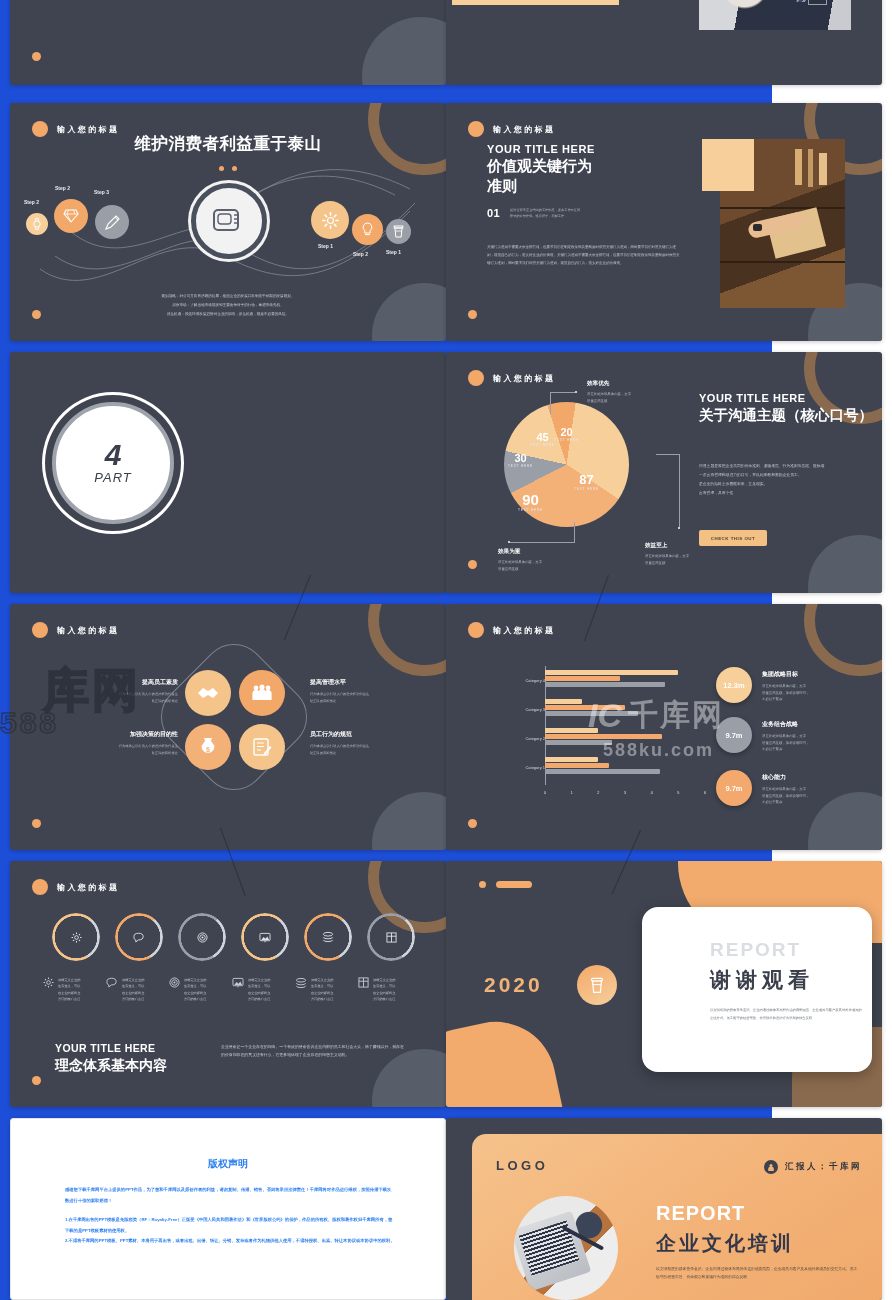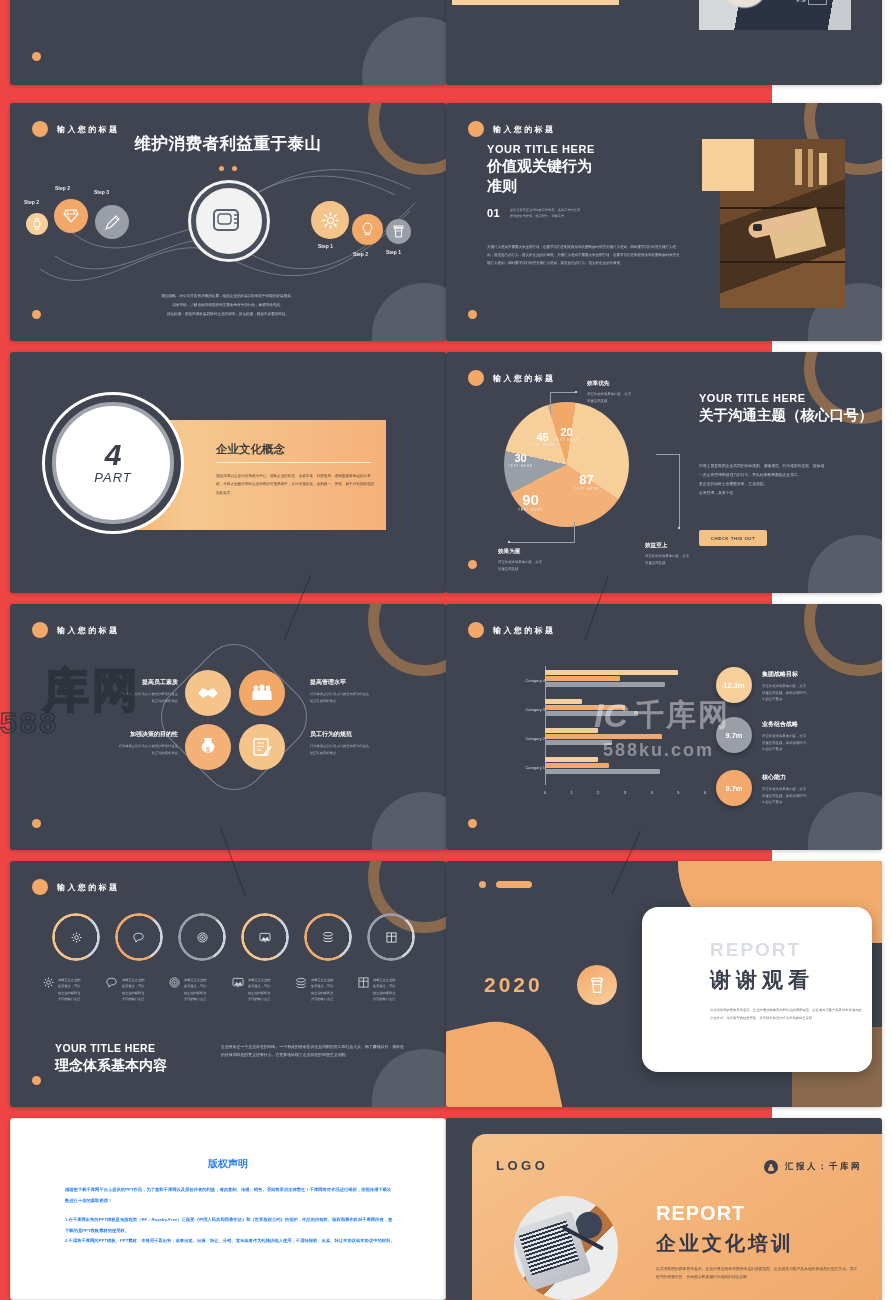--- a/index.html
+++ b/index.html
@@ -2,21 +2,21 @@
 <html><head>
 <meta charset="utf-8">
 <style>
   * { box-sizing: border-box; margin:0; padding:0; }
   html,body {
     width:892px; height:1300px;
     background:#ffffff;
     font-family:"Liberation Sans", sans-serif;
     overflow:hidden;
   }
-  .page { position:relative; width:772px; height:1300px; background:#ef4444; }
+  .page { position:relative; width:772px; height:1300px; background:#1d4ed8; }
 
   
   .grid {
     position:absolute; left:0; top:0;
     width:892px; height:1300px;
   }
   .slide {
     position:absolute;
     background:#3f4450;
     border-radius:3px;
@@ -242,21 +242,21 @@
     background:repeating-linear-gradient(0deg,#2e3648 0 2px, #dfe1e5 2px 4px); transform:rotate(-18deg);}
   .cov-photo .pen{ position:absolute; left:44%; top:38%; width:44%;height:4px;background:#2a3144;transform:rotate(28deg);border-radius:2px;}
   .cov-title-en{ position:absolute; left:184px; top:68px; font-size:20px; font-weight:bold; color:#fff; letter-spacing:1px;}
   .cov-title-zh{ position:absolute; left:184px; top:96px; font-size:20px; font-weight:bold; color:#33384a; letter-spacing:3px;}
   .cov-body{ position:absolute; left:184px; top:132px; width:205px; }
   .cov-body p{ font-size:3.8px; line-height:2.1; color:#55493d; }
 
   
   .wm{ position:absolute; pointer-events:none; }
   .wm-logo{ left:588px; top:698px; display:flex; align-items:center; gap:6px;}
-  .wm-k{ font-size:34px; font-weight:bold; color:rgba(255,255,255,.42); line-height:1; font-style:italic;margin-left:6px;}
+  .wm-k{ font-size:34px; font-weight:bold; color:rgba(255,255,255,.42); line-height:1; font-style:italic;}
   .wm-cn{ font-size:30px; font-weight:bold; color:rgba(255,255,255,.42); letter-spacing:2px; line-height:1;}
   .wm-url{ left:603px; top:740px; font-size:18px; font-weight:bold; letter-spacing:2px; color:rgba(255,255,255,.40);}
   .wm2{ left:43px; top:660px;}
   .wm2 .o{ font-size:46px; font-weight:bold; letter-spacing:3px;
            color:transparent; -webkit-text-stroke:2px rgba(40,44,54,.75); }
   .wm2b{ left:0px; top:706px; font-size:30px; font-weight:bold; letter-spacing:3px;
          color:transparent; -webkit-text-stroke:1.5px rgba(40,44,54,.70); }
 
   .diagline{ position:absolute; width:1px; background:rgba(30,34,42,.55); transform-origin:top left;}
   svg{ display:block; }
@@ -420,25 +420,20 @@
         <div class="arm"></div>
         <div class="watch"></div>
       </div>
       <div class="s4-card"></div>
       <div class="dot-small" style="left:22px;bottom:22px;width:9px;height:9px;"></div>
     </div>
   </div>
 
   <div class="slide" id="s5">
     <div class="slide-inner">
-      <div class="p5-band">
-        <h3>企业文化概念</h3>
-        <div class="rule"></div>
-        <p>视觉体系以企业理念系统为中心，借助企业的标志、名称字体、标准色系、辅助图案等基础设计系统，并将之全面应用到企业所有的可视系统中，使理念视觉化，达到统一、美观、易于识别的静态的形象效果。</p>
-      </div>
       <div class="p5-circle">
         <div class="num">4</div>
         <div class="part">PART</div>
       </div>
     </div>
   </div>
 
   <div class="slide" id="s6">
     <div class="slide-inner">
       <div class="deco-ring"></div>

